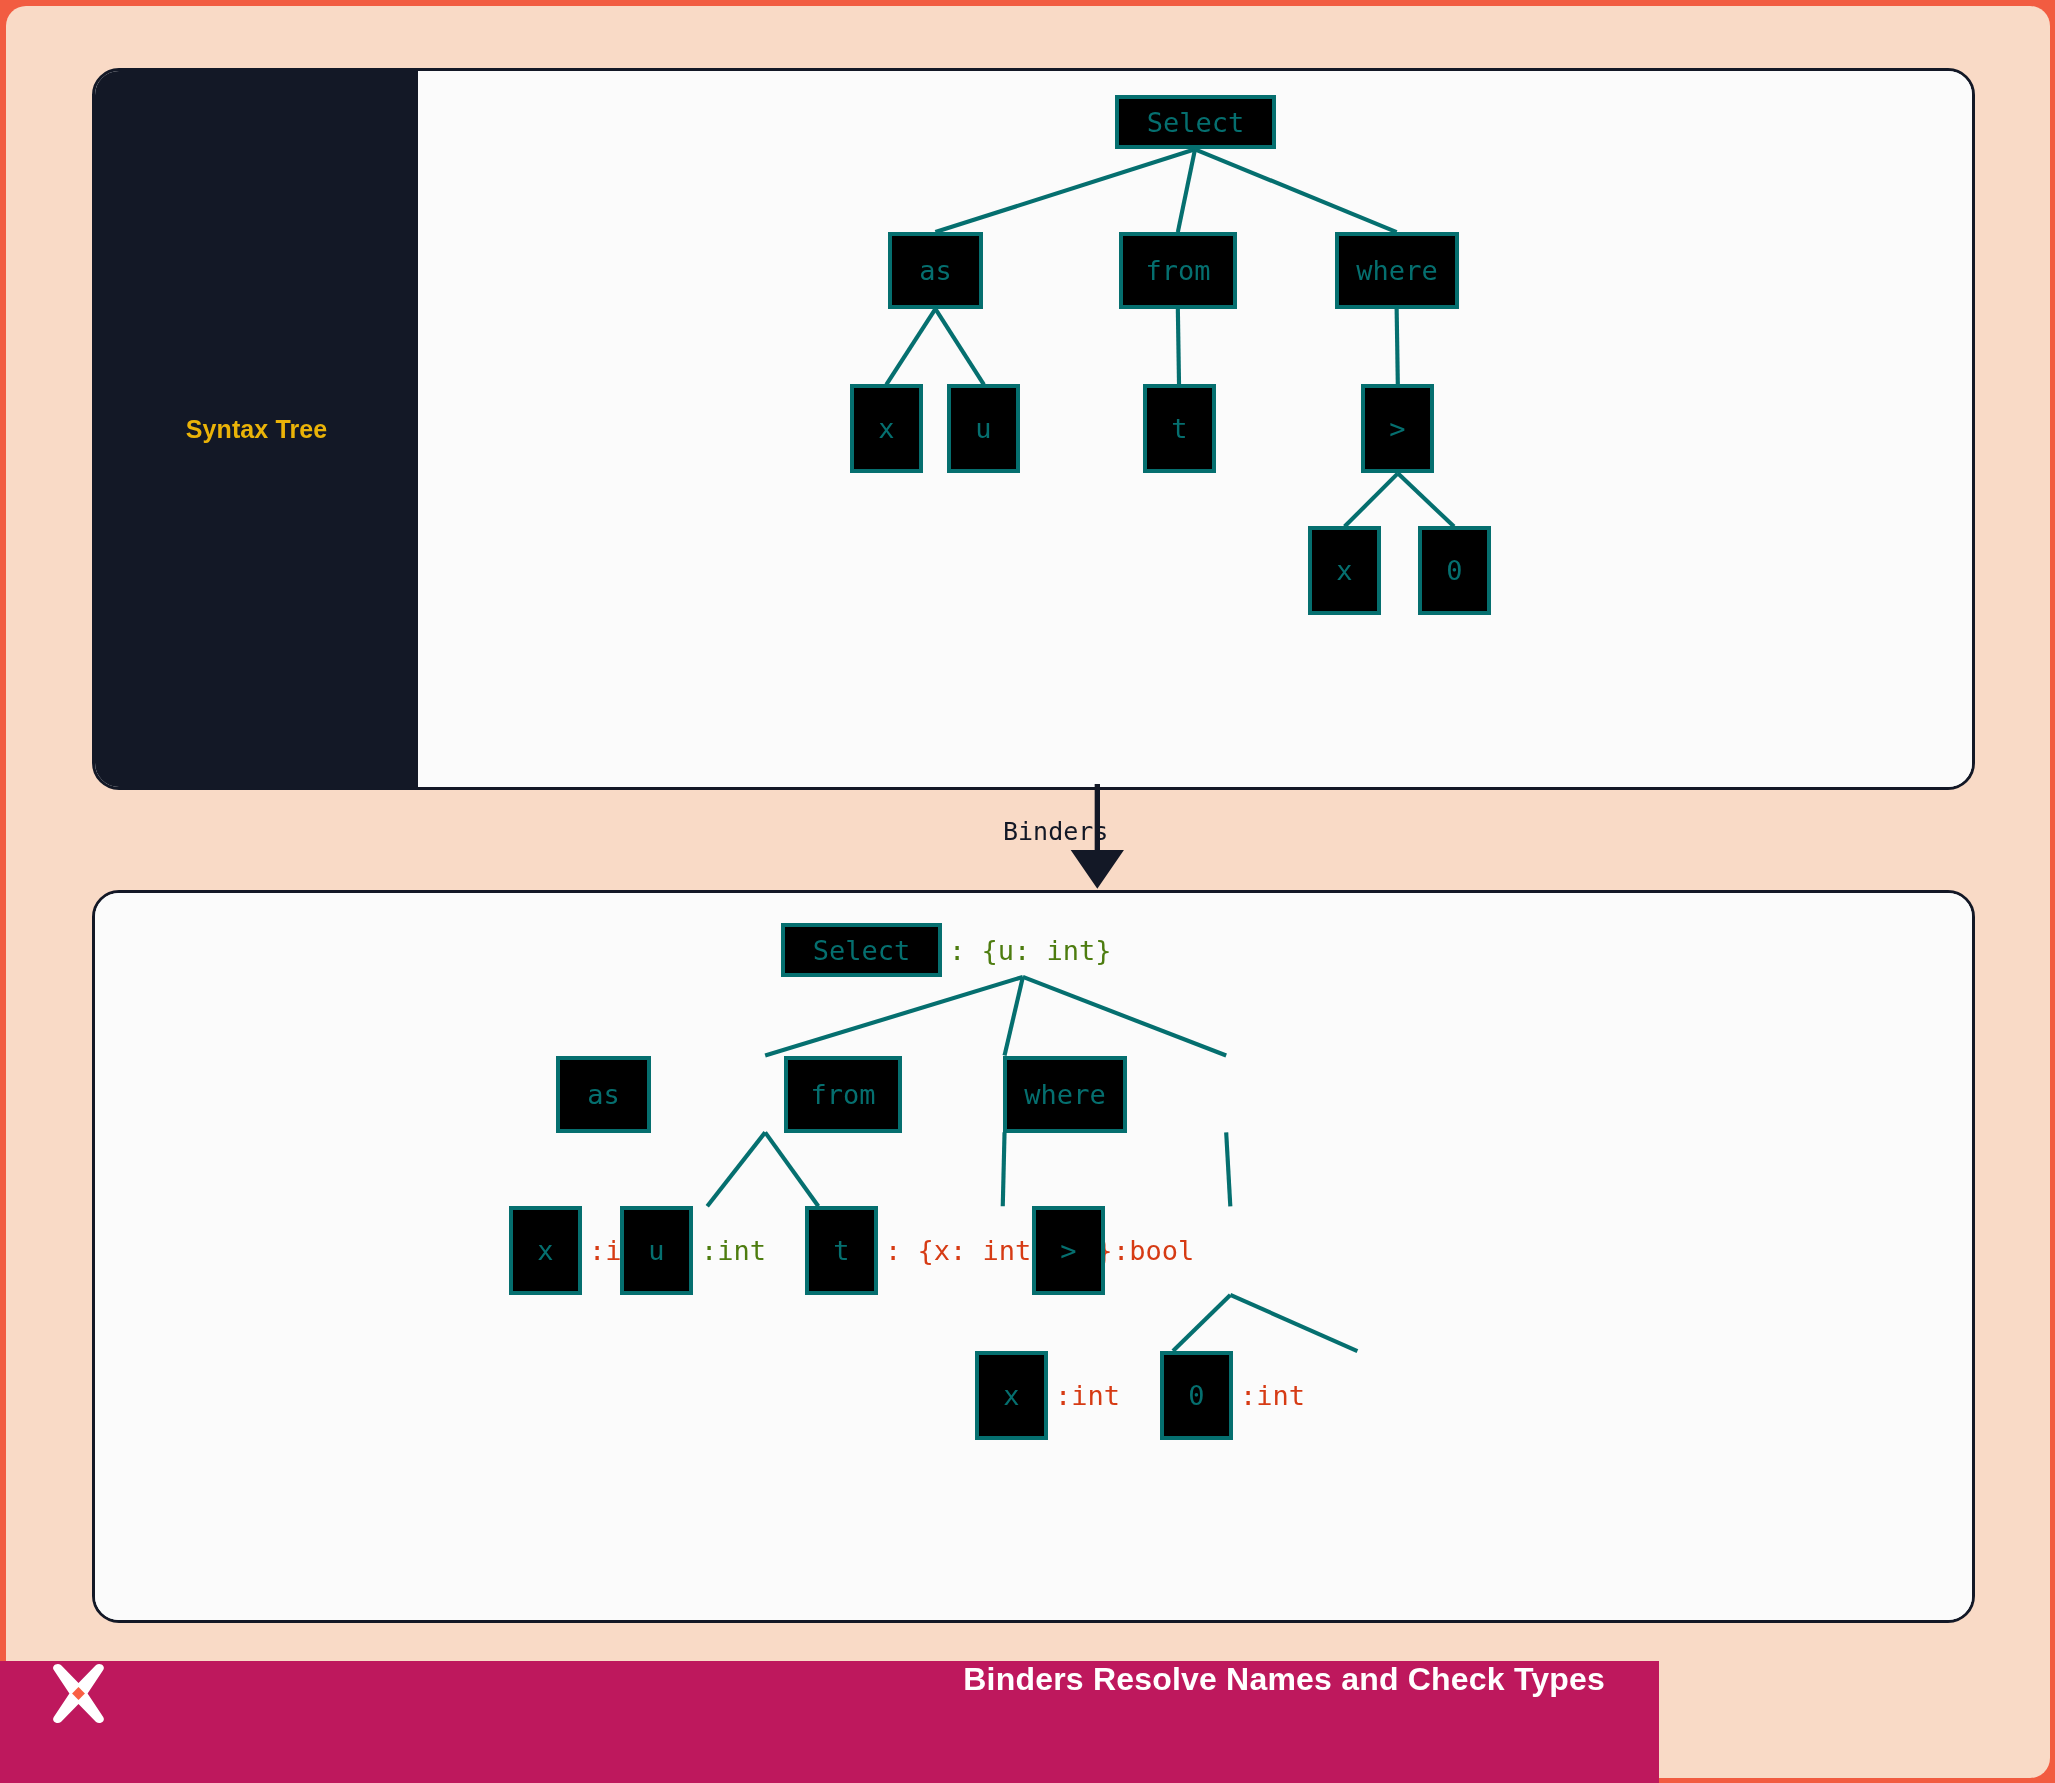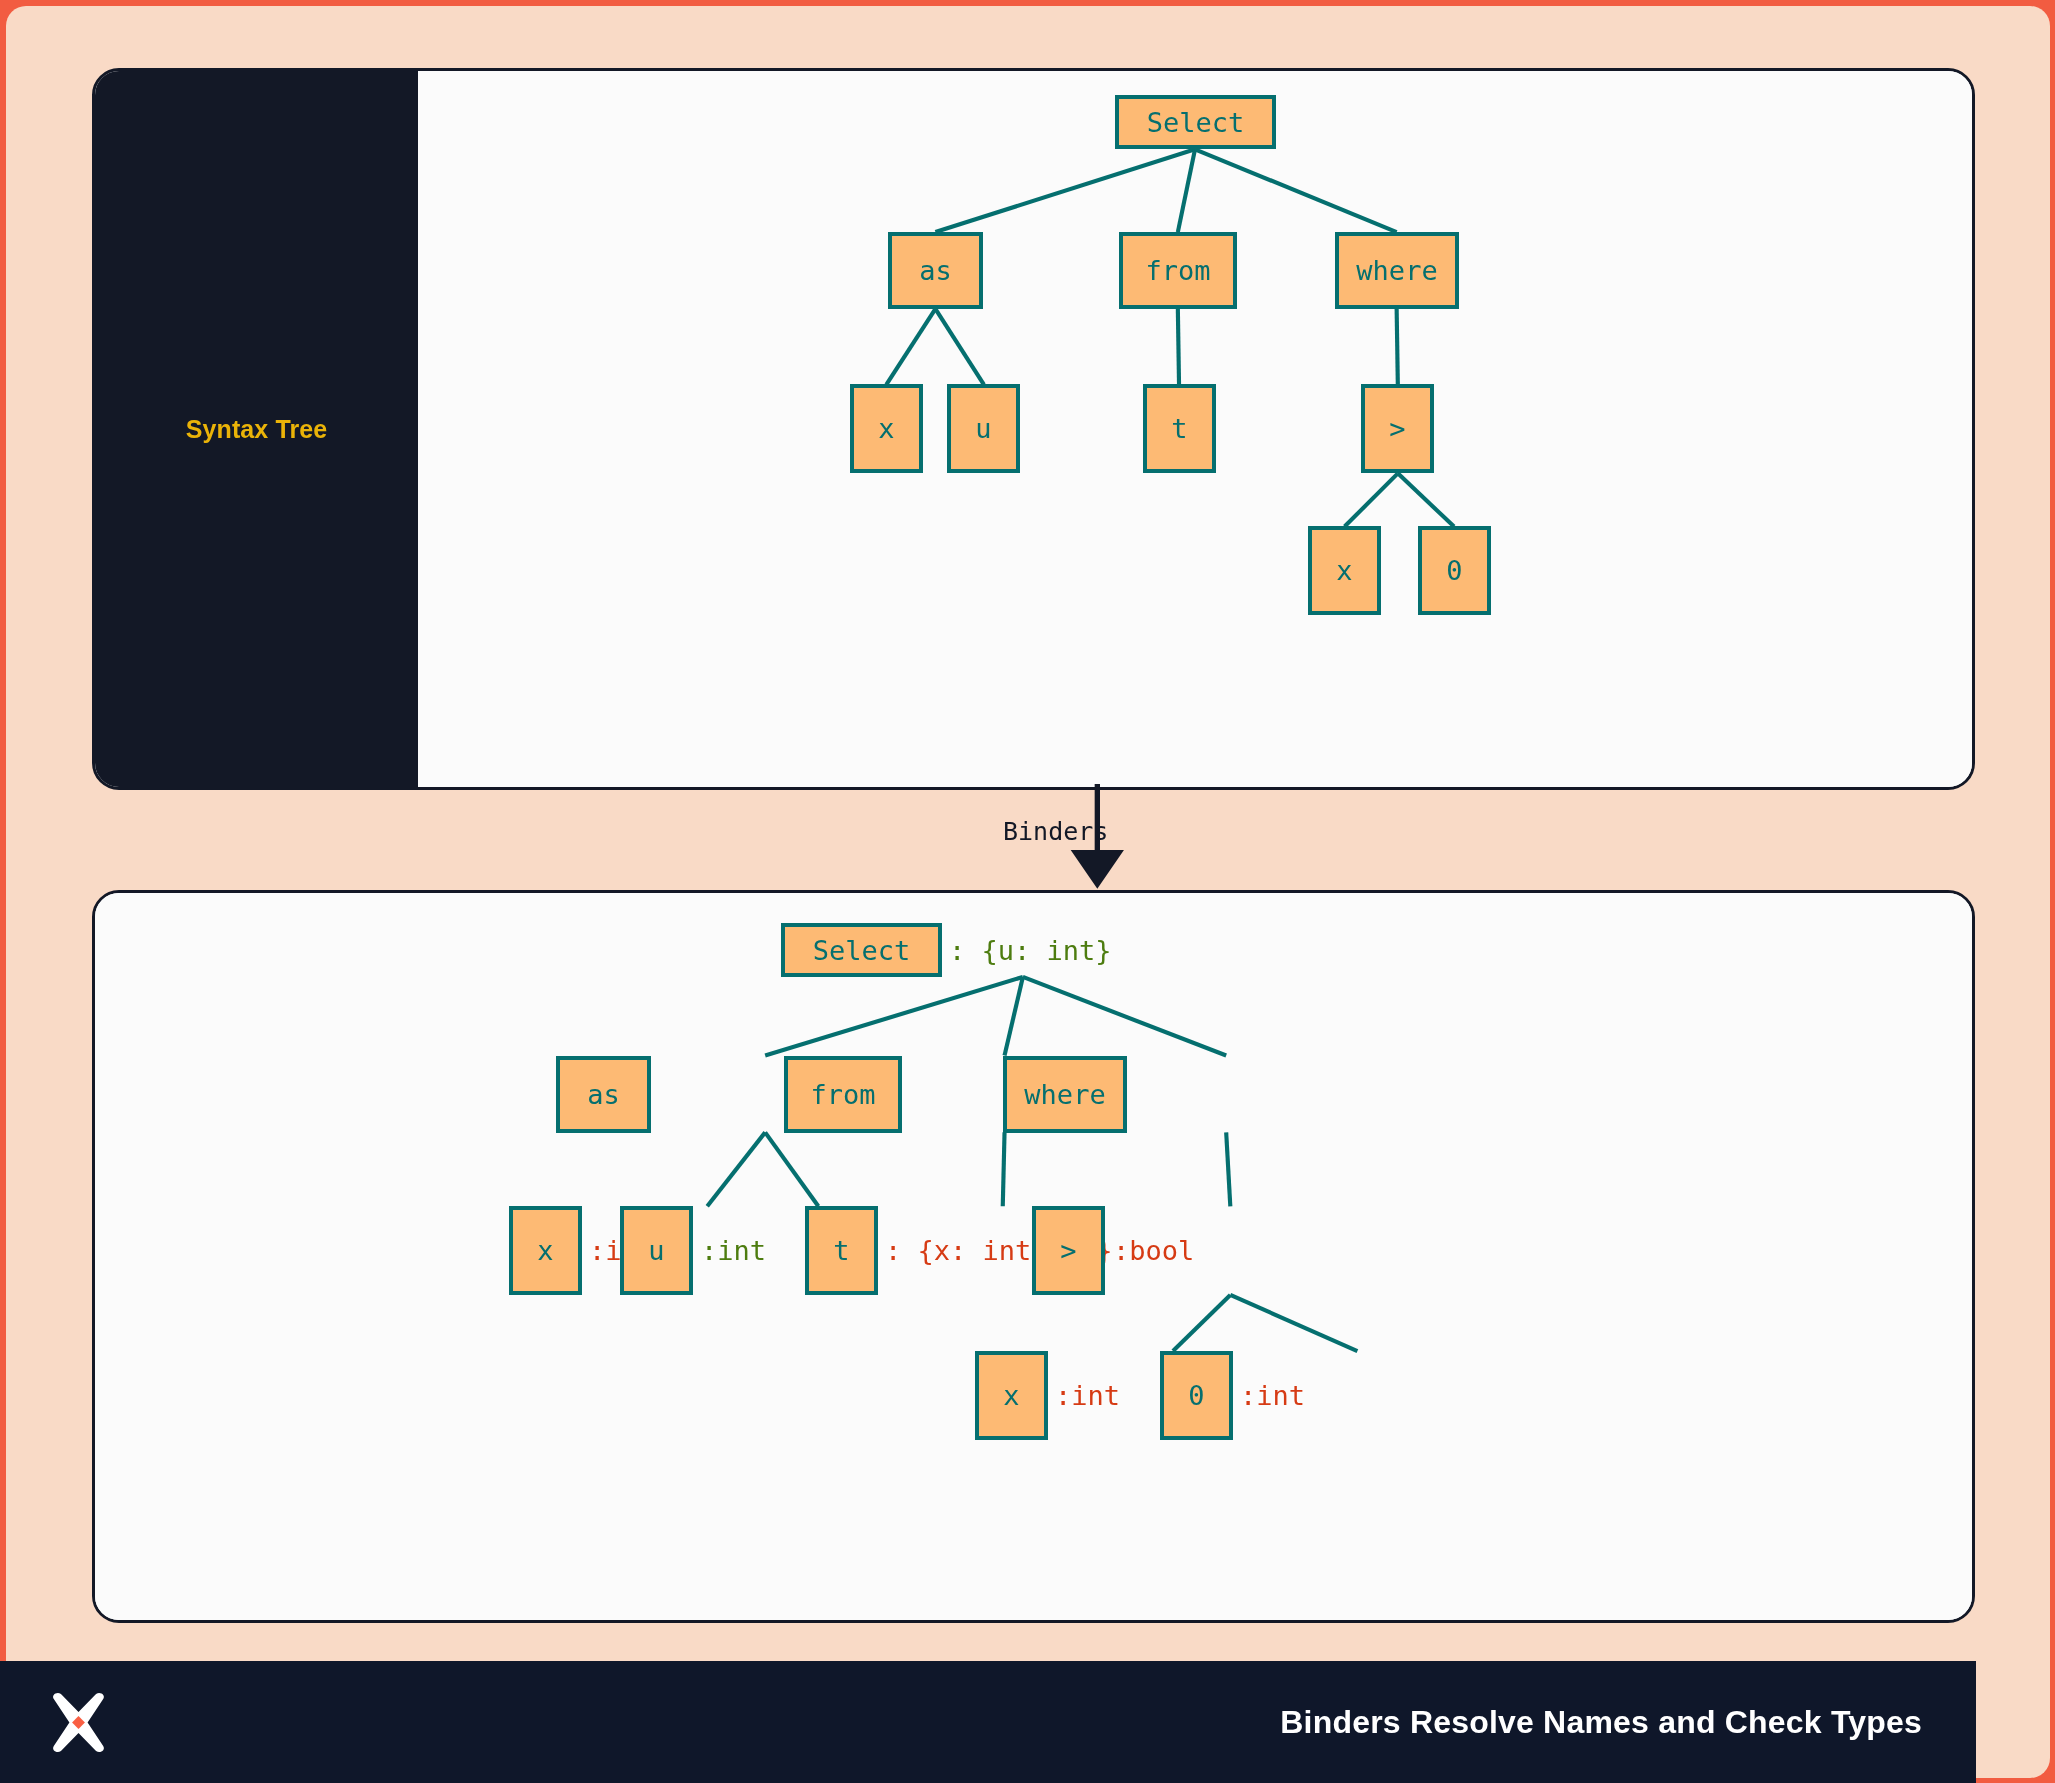--- a/index.html
+++ b/index.html
@@ -46,21 +46,21 @@
   .panel-canvas{
     position:relative;
     flex:1 1 auto;
     background:#fbfbfb;
   }
 
   
   .node{
     position:absolute;
     border:4.1px solid #056f6f;
-    background:#fdba74;
+    background:#000000;
     color:#056f6f;
     display:flex;align-items:center;justify-content:center;
     font-family:"DejaVu Sans Mono","Liberation Mono",monospace;
     font-size:27px;
     line-height:1;
     box-sizing:border-box;
     z-index:3;
   }
   .ann{
     position:absolute;
@@ -88,23 +88,23 @@
     left:911px; top:33px;
     font-family:"DejaVu Sans Mono","Liberation Mono",monospace;
     font-size:25px;
     color:#131826;
     white-space:pre;
   }
   .binder-arrow{ position:absolute;left:0;top:0;width:100%;height:100%; }
 
   
   .footer{
-    position:absolute;left:0;bottom:0;width:1976px;height:122px;
-    background:#0f172a;
-    display:flex;align-items:center;
+    position:absolute;left:0;bottom:0;width:1659px;height:122px;
+    background:#be185d;
+    display:flex;align-items:flex-start;
     z-index:9;
   }
   .footer-logo{
     margin-left:46px;width:65px;height:65px;flex:0 0 65px;
   }
   .footer-text{
     margin-left:auto;margin-right:54px;
     color:#ffffff;font-weight:bold;font-size:32px;letter-spacing:0.2px;
     white-space:nowrap;
   }

